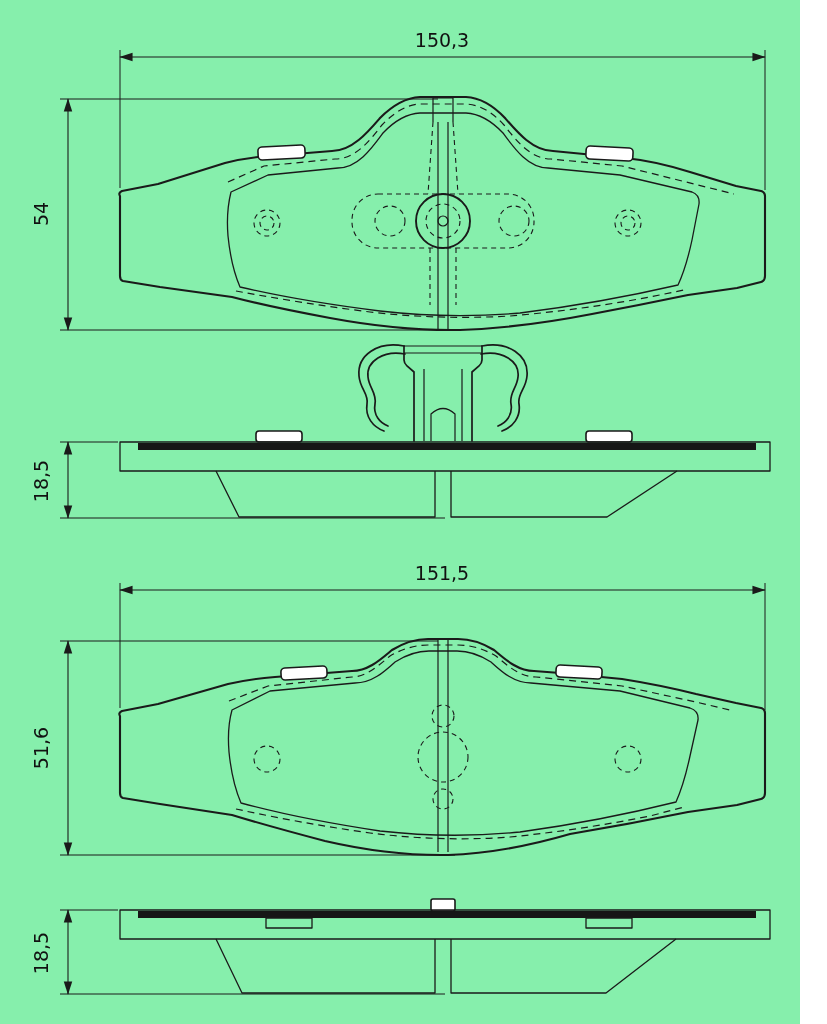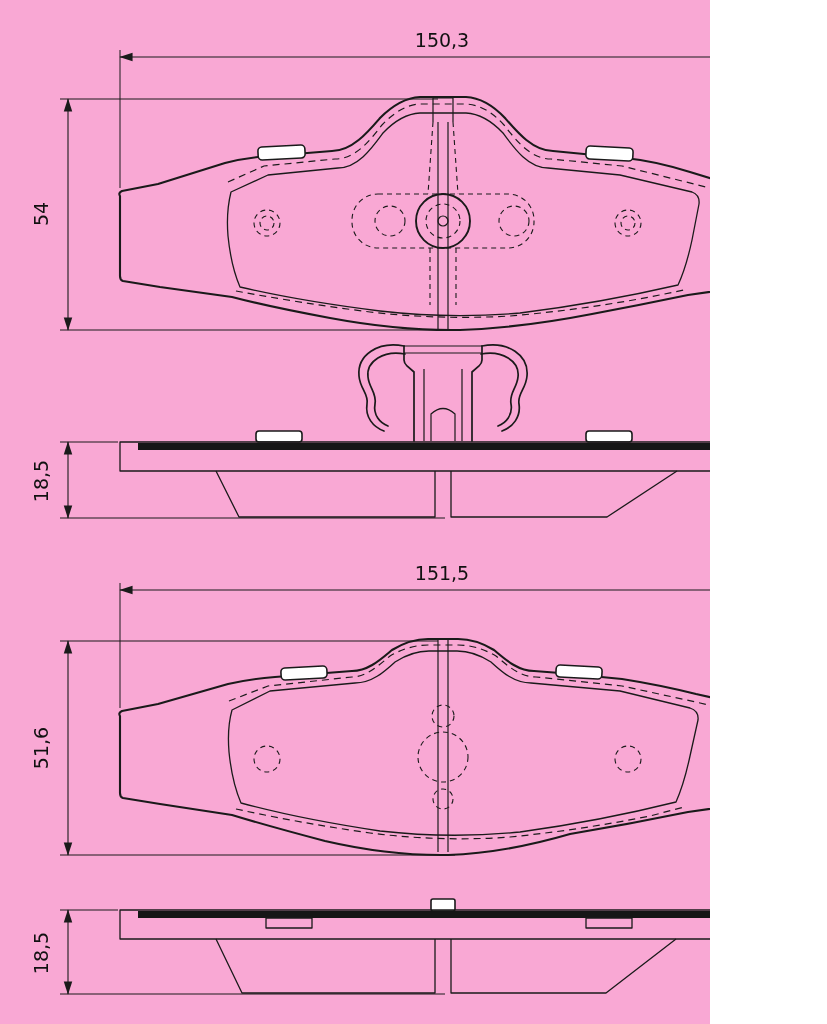--- a/index.html
+++ b/index.html
@@ -1,19 +1,19 @@
 <!DOCTYPE html>
 <html><head>
 <meta charset="utf-8">
 <style>
   html,body{margin:0;padding:0;background:#ffffff;}
   .canvas{
     position:relative;
-    width:710px;height:1024px;
-    background:#f9a8d4;
+    width:800px;height:1024px;
+    background:#86efac;
     font-family:"DejaVu Sans", sans-serif;
     overflow:hidden;
   }
   svg{display:block;}
   .outline{fill:none;stroke:#1a1a1a;stroke-width:2.1;stroke-linejoin:round;stroke-linecap:round;}
   .inner{fill:none;stroke:#1a1a1a;stroke-width:1.3;stroke-linejoin:round;}
   .thin{fill:none;stroke:#1a1a1a;stroke-width:1.2;}
   .dash{fill:none;stroke:#1a1a1a;stroke-width:1.2;stroke-dasharray:7 5;}
   .dashs{fill:none;stroke:#1a1a1a;stroke-width:1.1;stroke-dasharray:5 4;}
   .dim{stroke:#1a1a1a;stroke-width:1.1;fill:none;}

